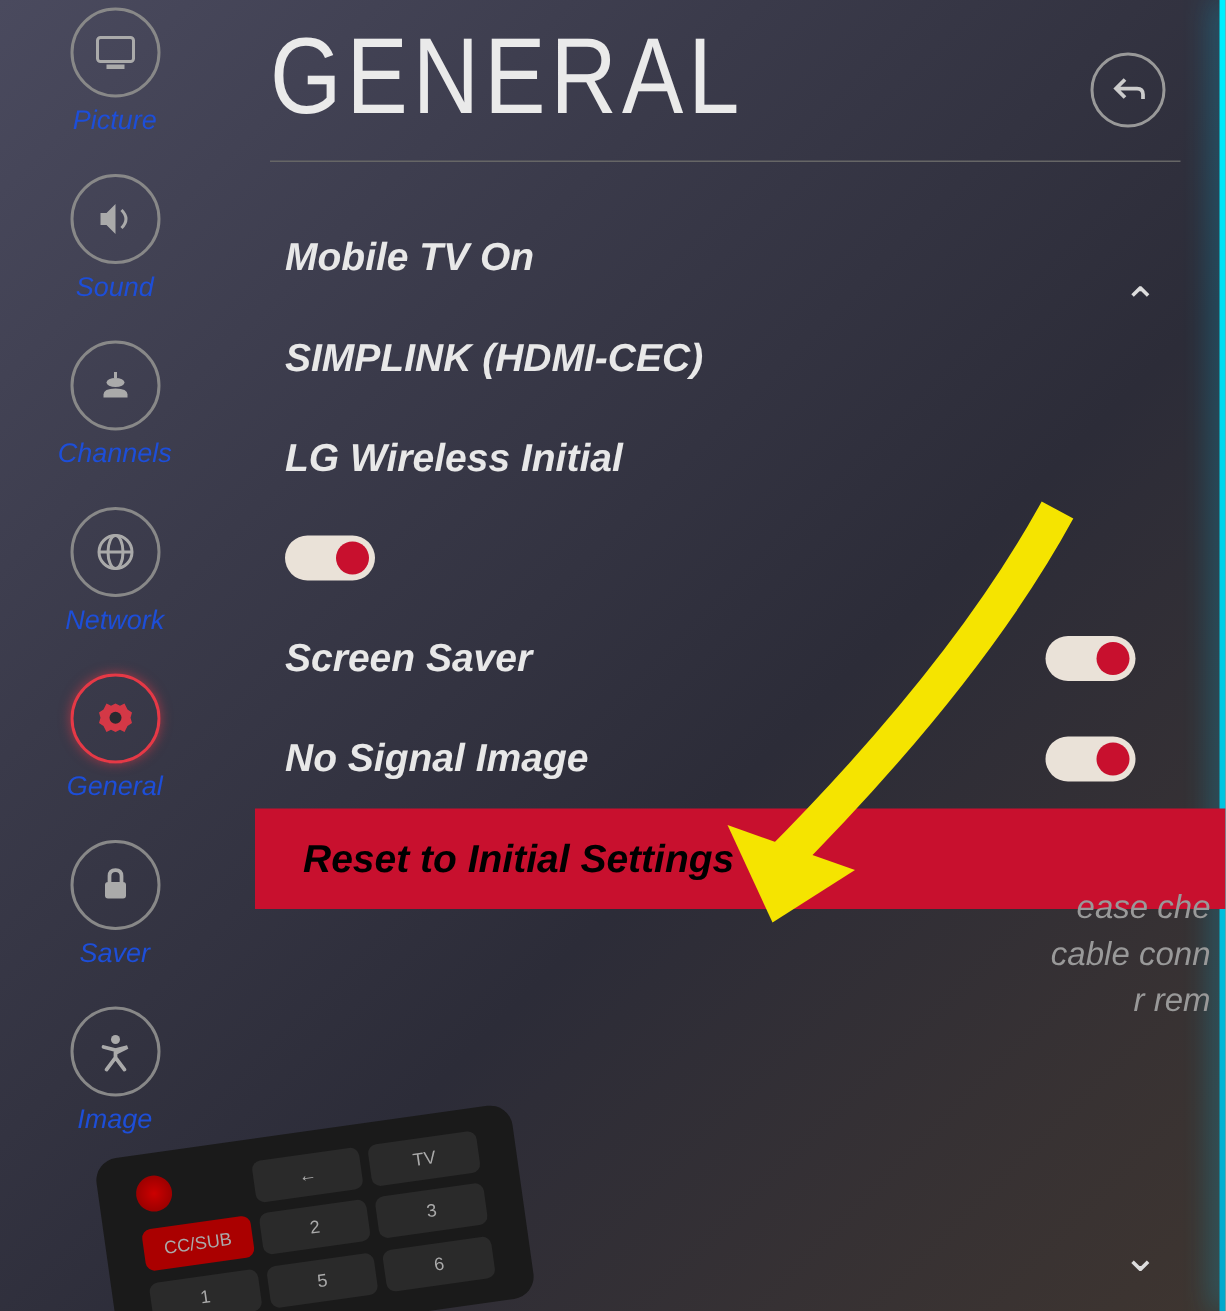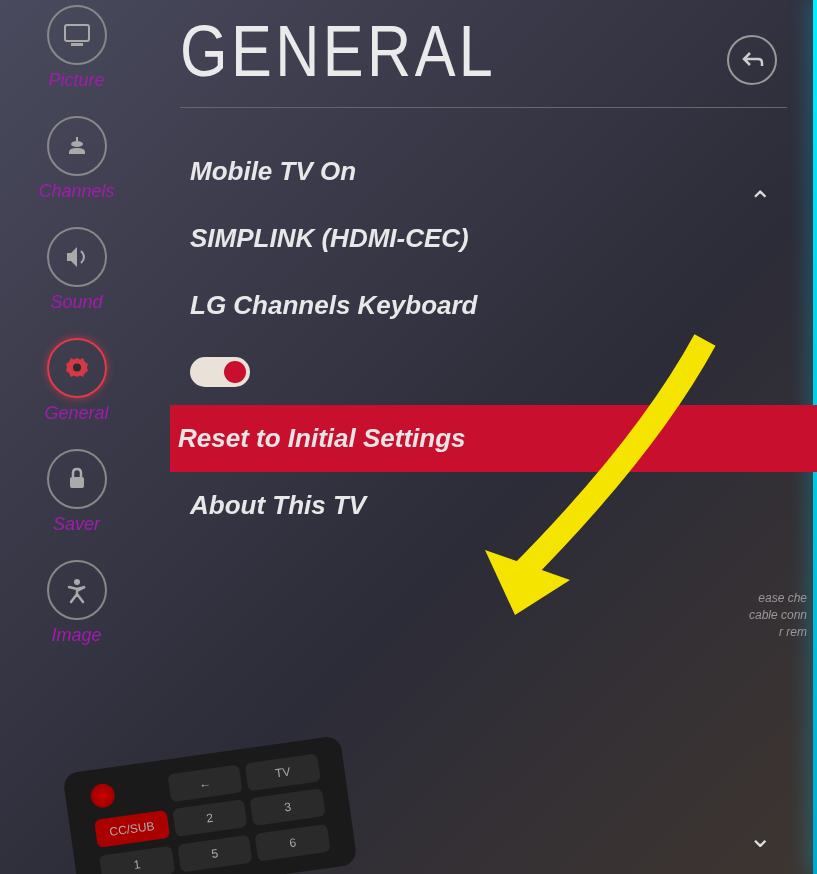--- a/index.html
+++ b/index.html
@@ -53,21 +53,21 @@
       align-items: center;
       justify-content: center;
     }
     .icon-circle.selected {
       border-color: #e63946;
       box-shadow: 0 0 8px rgba(230, 57, 70, 0.6);
     }
     .sidebar-label {
       font-size: 18px;
       font-style: italic;
-      color: #a21caf;
+      color: #1d4ed8;
       font-weight: 500;
     }
     .main {
       flex: 1;
       padding: 10px 30px 0 45px;
       position: relative;
     }
     .header {
       display: flex;
       justify-content: space-between;
@@ -110,24 +110,24 @@
       font-weight: 600;
       font-style: italic;
       color: #e8e8e8;
       cursor: pointer;
       display: flex;
       justify-content: space-between;
       align-items: center;
     }
     .menu-item.selected {
       background: #c8102e;
-      color: #e5e5e5;
+      color: #000000;
       margin-left: -10px;
       margin-right: -30px;
-      padding-left: 8px;
+      padding-left: 32px;
       padding-right: 40px;
     }
     .toggle {
       width: 60px;
       height: 30px;
       background: #eae2d8;
       border-radius: 15px;
       position: relative;
       margin-right: 20px;
     }
@@ -154,21 +154,21 @@
       right: 45px;
       bottom: 20px;
       font-size: 28px;
       color: #ddd;
       cursor: pointer;
     }
     .hint-text {
       position: absolute;
       right: 10px;
       top: 590px;
-      font-size: 12px;
+      font-size: 22px;
       font-style: italic;
       color: #999;
       text-align: right;
       line-height: 1.4;
     }
     .yellow-arrow {
       position: absolute;
       top: 330px;
       left: 445px;
       pointer-events: none;
@@ -221,38 +221,48 @@
           <rect x="4" y="6" width="24" height="16" rx="2" stroke="#aaa" stroke-width="2"></rect>
           <rect x="10" y="24" width="12" height="3" fill="#aaa"></rect>
         </svg>
       </div>
       <span class="sidebar-label">Picture</span>
     </div>
 
     <div class="sidebar-item">
       <div class="icon-circle">
         <svg width="32" height="32" viewBox="0 0 32 32" fill="#aaa">
+          <path d="M6 12 L10 12 L16 6 L16 26 L10 20 L6 20 Z"></path>
+          <path d="M20 10 Q26 16 20 22" stroke="#aaa" stroke-width="2" fill="none"></path>
+        </svg>
+      </div>
+      <span class="sidebar-label">Sound</span>
+    </div>
+
+    <div class="sidebar-item">
+      <div class="icon-circle">
+        <svg width="32" height="32" viewBox="0 0 32 32" fill="#aaa">
           <path d="M8 22 Q8 18 16 18 Q24 18 24 22 L24 24 L8 24 Z"></path>
           <ellipse cx="16" cy="14" rx="6" ry="3"></ellipse>
           <line x1="16" y1="11" x2="16" y2="7" stroke="#aaa" stroke-width="2"></line>
         </svg>
       </div>
       <span class="sidebar-label">Channels</span>
     </div>
 
     <div class="sidebar-item">
       <div class="icon-circle">
-        <svg width="32" height="32" viewBox="0 0 32 32" fill="#aaa">
-          <path d="M6 12 L10 12 L16 6 L16 26 L10 20 L6 20 Z"></path>
-          <path d="M20 10 Q26 16 20 22" stroke="#aaa" stroke-width="2" fill="none"></path>
-        </svg>
-      </div>
-      <span class="sidebar-label">Sound</span>
-    </div>
-
+        <svg width="32" height="32" viewBox="0 0 32 32" fill="none" stroke="#aaa" stroke-width="2">
+          <circle cx="16" cy="16" r="11"></circle>
+          <ellipse cx="16" cy="16" rx="5" ry="11"></ellipse>
+          <line x1="5" y1="16" x2="27" y2="16"></line>
+        </svg>
+      </div>
+      <span class="sidebar-label">Network</span>
+    </div>
 
     <div class="sidebar-item">
       <div class="icon-circle selected">
         <svg width="32" height="32" viewBox="0 0 32 32" fill="#e63946">
           <path d="M16 6 L19 7.5 L22 6 L24 10 L27 12 L26 15.5 L27 19 L24 21 L22 25 L19 23.5 L16 25 L13 23.5 L10 25 L8 21 L5 19 L6 15.5 L5 12 L8 10 L10 6 L13 7.5 Z" opacity="0.9"></path>
           <circle cx="16" cy="15.5" r="4" fill="#2a2a30"></circle>
         </svg>
       </div>
       <span class="sidebar-label">General</span>
     </div>
@@ -293,30 +303,35 @@
     <div class="scroll-arrow-up">⌃</div>
 
     <div class="menu-list">
       <div class="menu-item">
         <span>Mobile TV On</span>
       </div>
       <div class="menu-item">
         <span>SIMPLINK (HDMI-CEC)</span>
       </div>
       <div class="menu-item">
-        <span>LG Channels Keyboard</span>
-      </div>
-      <div class="menu-item">
+        <span>LG Wireless Initial</span>
+      </div>
+      <div class="menu-item">
+        <div class="toggle"></div>
+      </div>
+      <div class="menu-item">
+        <span>Screen Saver</span>
+        <div class="toggle"></div>
+      </div>
+      <div class="menu-item">
+        <span>No Signal Image</span>
         <div class="toggle"></div>
       </div>
       <div class="menu-item selected">
         <span>Reset to Initial Settings</span>
-      </div>
-      <div class="menu-item">
-        <span>About This TV</span>
       </div>
     </div>
 
     <div class="hint-text">
       <span>ease che</span><br>
       <span>cable conn</span><br>
       <span>r rem</span>
     </div>
 
     <div class="scroll-arrow-down">⌄</div>

